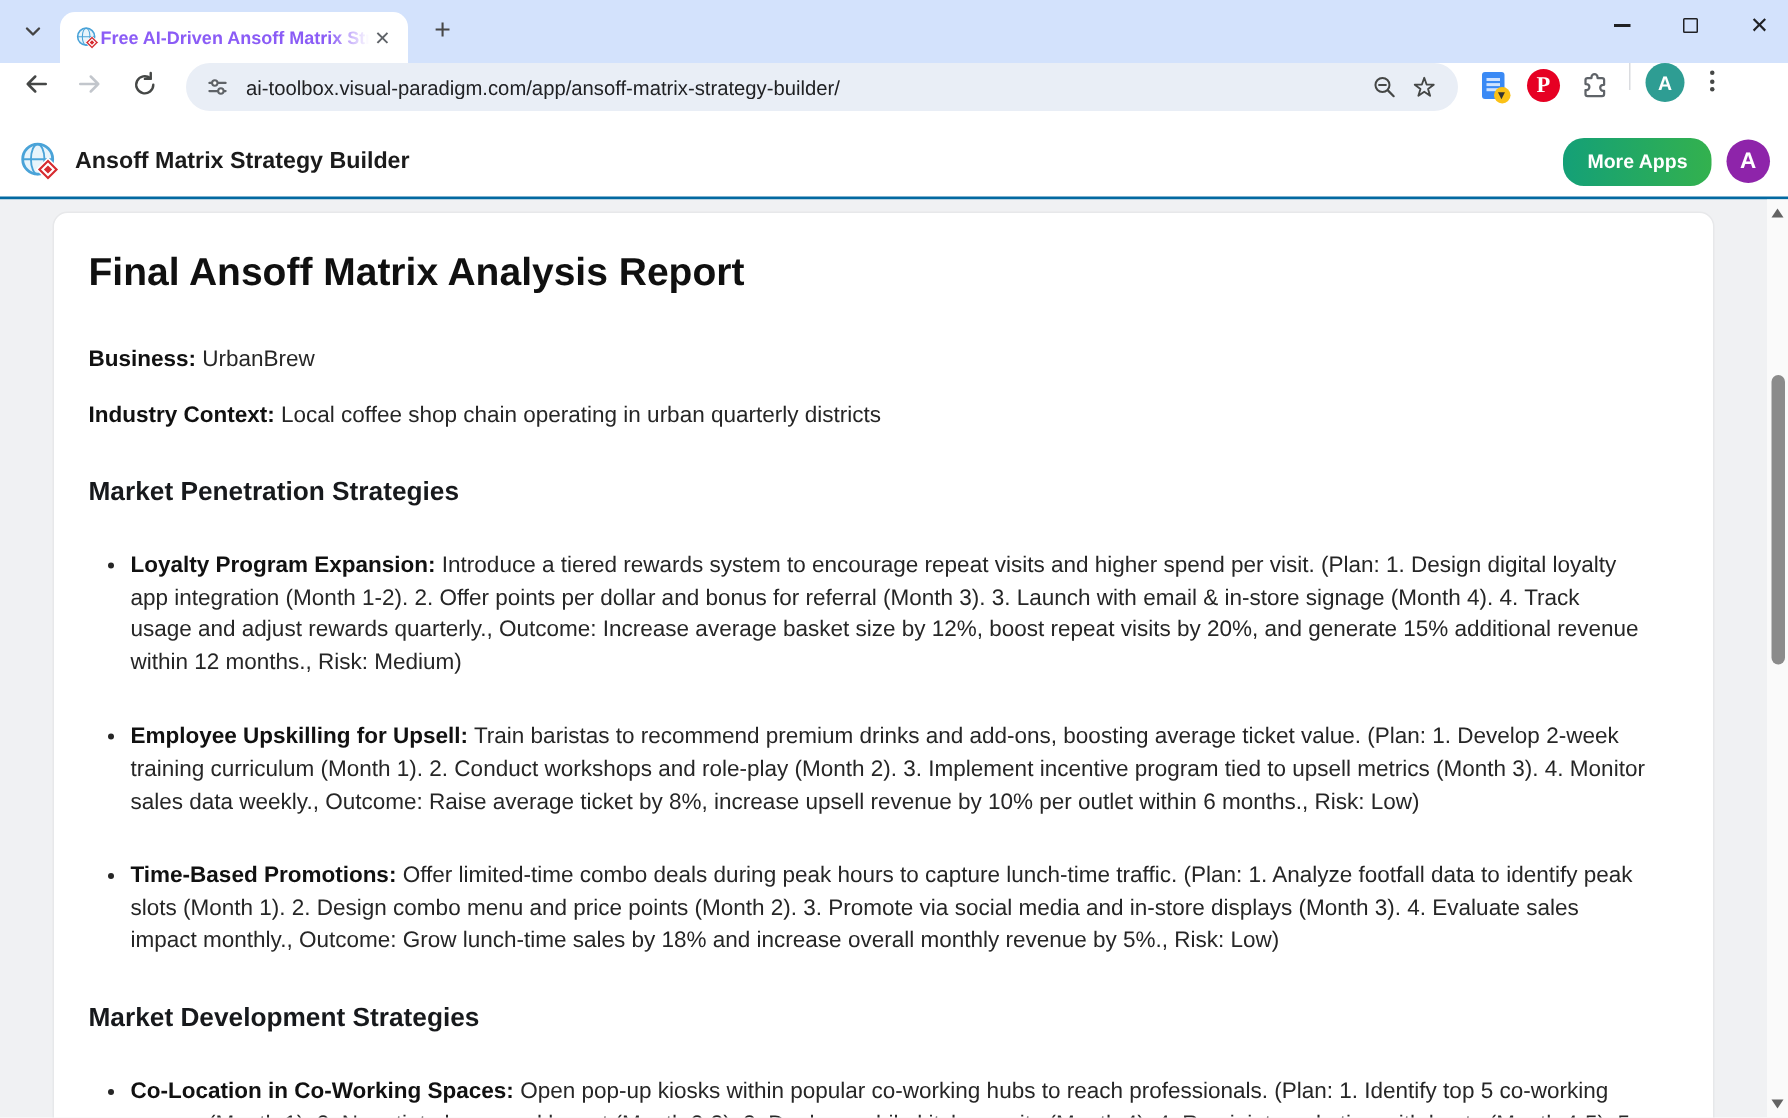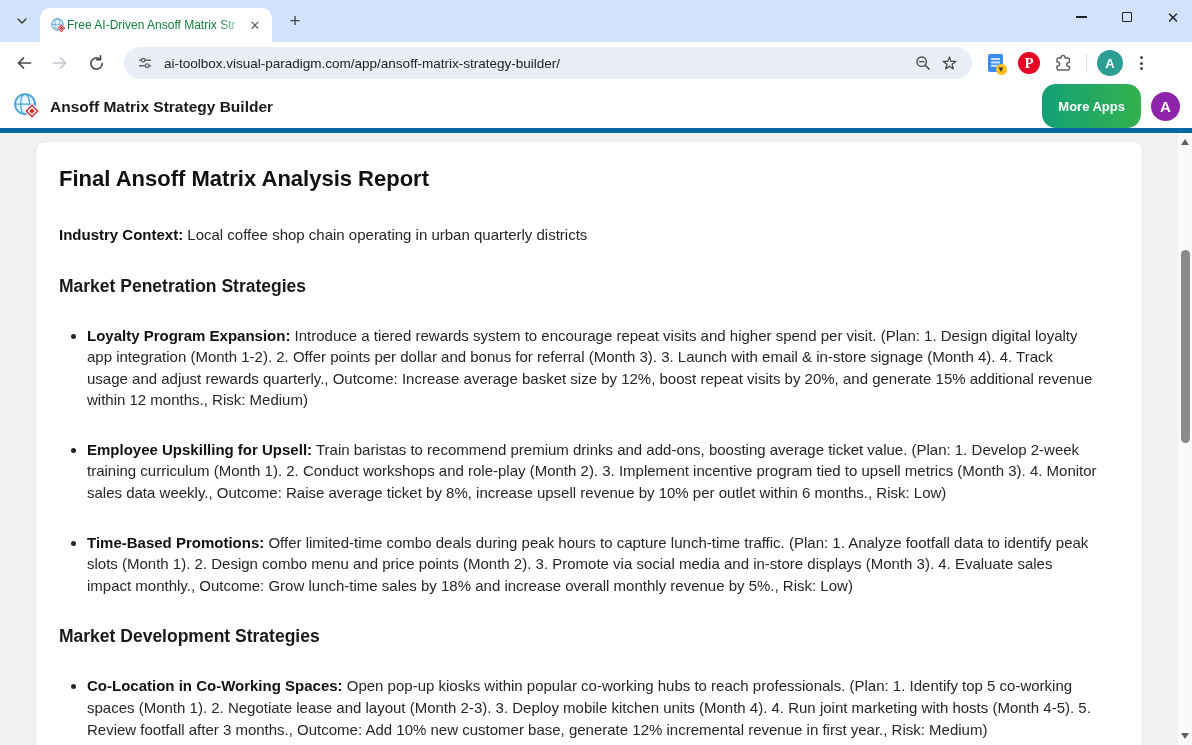--- a/index.html
+++ b/index.html
@@ -7,34 +7,34 @@
     font-family:"Liberation Sans", sans-serif; }
   body { background:#f0f1f3; }
 
   
   .tabstrip { height:42px; background:#d3e2fc; display:flex; align-items:flex-end; position:relative; }
   .tab-search { width:28px; height:28px; margin:0 4px 7px 8px; display:flex; align-items:center; justify-content:center;
     border-radius:8px; color:#444; }
   .tab { width:232px; height:34px; background:#ffffff; border-radius:10px 10px 0 0;
     display:flex; align-items:center; padding:0 8px 0 10px; }
   .tab-favicon { width:17px; height:17px; flex:0 0 auto; }
-  .tab-title { flex:1; margin-left:0; font-size:12px; color:#15803d; white-space:nowrap; overflow:hidden;
-    -webkit-mask-image:linear-gradient(90deg,#000 85%,transparent); mask-image:linear-gradient(90deg,#000 85%,transparent); }
+  .tab-title { flex:1; margin-left:0; font-size:12px; color:#8b5cf6; white-space:nowrap; overflow:hidden;
+    -webkit-mask-image:linear-gradient(90deg,#000 85%,transparent); mask-image:linear-gradient(90deg,#000 85%,transparent);font-weight:bold; }
   .tab-close { width:18px; height:18px; border-radius:50%; display:flex; align-items:center; justify-content:center;
     font-size:13px; color:#5f6368; }
   .new-tab { width:26px; height:26px; margin:0 0 8px 10px; display:flex; align-items:center; justify-content:center;
     font-size:19px; color:#474747; border-radius:50%; }
   .win-controls { position:absolute; right:10px; top:0; height:34px; display:flex; align-items:center; gap:28px; }
   .win-btn { width:18px; height:18px; display:flex; align-items:center; justify-content:center; color:#202124; }
   .wb-min { width:11px; height:1.4px; background:#202124; }
   .wb-max { width:10px; height:10px; border:1.4px solid #202124; border-radius:1px; }
   .wb-close { font-size:15px; line-height:1; }
 
   
-  .toolbar { height:42px; background:#ffffff; display:flex; align-items:center; padding:0 8px 0 10px; }
+  .toolbar { height:42px; background:#ffffff; display:flex; padding:0 8px 0 10px; }
   .nav-btn { width:28px; height:28px; margin-right:8px; display:flex; align-items:center; justify-content:center; border-radius:50%; }
   .omnibox { flex:1; height:32px; margin:0 6px; background:#e9eef6; border-radius:16px;
     display:flex; align-items:center; padding:0 10px 0 12px; max-width:848px; }
   .omni-url { flex:1; font-size:13.5px; color:#202124; margin-left:10px; white-space:nowrap; overflow:hidden; }
   .omni-ico { width:26px; height:26px; display:flex; align-items:center; justify-content:center; border-radius:50%; }
   .ext-ico { width:30px; height:30px; display:flex; align-items:center; justify-content:center; border-radius:50%; margin:0 2px; }
   .sep { width:1px; height:18px; background:#dadce0; margin:0 6px; }
   .browser-avatar { width:26px; height:26px; border-radius:50%; background:#2e9d93; color:#fff; font-size:13px; font-weight:bold;
     display:flex; align-items:center; justify-content:center; margin:0 4px; }
   .kebab { width:24px; height:24px; display:flex; flex-direction:column; align-items:center; justify-content:center; gap:2.5px; margin-left:2px; }
@@ -45,36 +45,36 @@
   .docs-page { position:absolute; inset:0; background:#3a8af5; border-radius:2px; }
   .docs-page::after { content:""; position:absolute; left:3px; top:4px; width:9px; height:1.6px; background:#cfe3ff;
     box-shadow:0 3.4px 0 #cfe3ff, 0 6.8px 0 #cfe3ff; }
   .docs-badge { position:absolute; right:-4px; bottom:-3px; width:11px; height:11px; background:#fbc116; border-radius:50%;
     display:flex; align-items:center; justify-content:center; font-size:8px; color:#333; }
   
   .pin { width:22px; height:22px; border-radius:50%; background:#e60023; color:#fff; font-weight:bold; font-size:15px;
     display:flex; align-items:center; justify-content:center; font-family:"Liberation Serif", serif; }
 
   
-  .appheader { height:49px; background:#ffffff; border-bottom:5px solid #0369a1; display:flex; align-items:center; padding:0 12px; }
+  .appheader { height:49px; background:#ffffff; border-bottom:2px solid #0369a1; display:flex; align-items:center; padding:0 12px; }
   .vp-logo { width:30px; height:30px; flex:0 0 auto; }
   .ah-text { margin-left:8px; flex:1; }
   .ah-title { font-size:15.5px; font-weight:bold; color:#1b1b1b; line-height:17px; }
   .ah-sub { font-size:11.5px; color:#6b7280; line-height:14px; }
   .ah-sub a { color:#6b7280; text-decoration:underline; }
-  .more-apps { height:44px; padding:0 16px; border:none; border-radius:14px; color:#fff; font-size:13px; font-weight:bold;
+  .more-apps { height:32px; padding:0 16px; border:none; border-radius:14px; color:#fff; font-size:13px; font-weight:bold;
     background:linear-gradient(90deg,#14a077,#33b14e); margin-right:10px; font-family:"Liberation Sans",sans-serif; }
   .app-avatar { width:29px; height:29px; border-radius:50%; background:#8e24aa; color:#fff; font-weight:bold; font-size:15px;
     display:flex; align-items:center; justify-content:center; }
 
   
   .content { position:relative; height:612px; background:#f0f1f3; }
   .card { position:absolute; left:35px; right:49px; top:8px; bottom:-200px; background:#ffffff;
     border:1px solid #e7e8ea; border-radius:10px; padding:24px 44px 24px 23px; overflow:hidden; }
-  .report-title { font-size:22px; font-weight:bold; color:#101010; margin:0 0 32px 0; }
+  .report-title { font-size:26px; font-weight:bold; color:#101010; margin:0 0 32px 0; }
   .meta-line { font-size:15px; color:#262626; margin:0 0 15px 0; line-height:21.5px; }
   .meta-line .b { font-weight:bold; color:#111; }
   .sec-heading { font-size:17.5px; font-weight:bold; color:#17191c; margin:30px 0 15px 0; }
   ul.bullets { margin:0; padding:0 0 0 28px; }
   ul.bullets li { font-size:15px; color:#262626; line-height:21.6px; margin-bottom:10px;margin-top:28px; }
   ul.bullets .b { font-weight:bold; color:#111; }
 
   
   .scrollbar { position:absolute; right:0; top:133px; bottom:0; width:14px; background:#fafafa; }
   .sb-arrow { position:absolute; left:0; width:14px; height:14px; display:flex; align-items:center; justify-content:center; }
@@ -195,20 +195,24 @@
   </div>
   <button class="more-apps">More Apps</button>
   <div class="app-avatar">A</div>
 </div>
 
 <div class="content">
   <div class="card">
     <h1 class="report-title">Final Ansoff Matrix Analysis Report</h1>
 
     <p class="meta-line">
+      <span class="b">Business:</span>
+      <span>UrbanBrew</span>
+    </p>
+    <p class="meta-line">
       <span class="b">Industry Context:</span>
       <span>Local coffee shop chain operating in urban quarterly districts</span>
     </p>
 
     <h2 class="sec-heading">Market Penetration Strategies</h2>
     <ul class="bullets">
       <li>
         <span class="b">Loyalty Program Expansion:</span>
         <span>Introduce a tiered rewards system to encourage repeat visits and higher spend per visit. (Plan: 1. Design digital loyalty app integration (Month 1-2). 2. Offer points per dollar and bonus for referral (Month 3). 3. Launch with email &amp; in-store signage (Month 4). 4. Track usage and adjust rewards quarterly., Outcome: Increase average basket size by 12%, boost repeat visits by 20%, and generate 15% additional revenue within 12 months., Risk: Medium)</span>
       </li>

